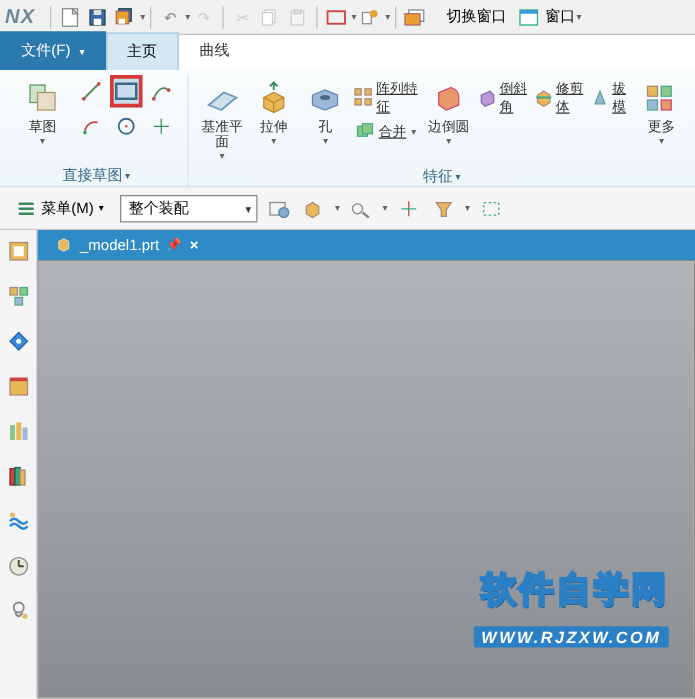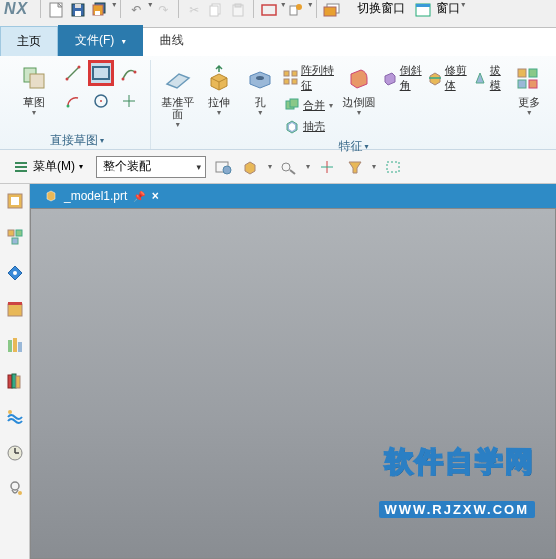--- a/index.html
+++ b/index.html
@@ -1,18 +1,18 @@
 <!DOCTYPE html>
 <html><head>
 <meta charset="utf-8">
 <style>
 * { margin: 0; padding: 0; box-sizing: border-box; font-family: "Microsoft YaHei", Arial, sans-serif; font-size: 12px; }
 body { background: #fff; width: 556px; height: 559px; overflow: hidden; }
 
-.titlebar { height: 28px; background: #f0f0f0; border-bottom: 1px solid #c0c0c0; display: flex; align-items: flex-start; padding: 0 4px; }
+.titlebar { height: 28px; background: #f0f0f0; border-bottom: 1px solid #c0c0c0; display: flex; align-items: center; padding: 0 4px; }
 .nx-logo { font-weight: bold; color: #6b8899; font-size: 16px; font-style: italic; margin-right: 8px; letter-spacing: 1px; }
 .tb-sep { width: 1px; height: 18px; background: #c0c0c0; margin: 0 4px; }
 .tb-icon { width: 20px; height: 20px; display: inline-flex; align-items: center; justify-content: center; margin: 0 1px; cursor: pointer; }
 .tb-dropdown { font-size: 8px; color: #666; margin-left: 1px; }
 
 .tabs { height: 28px; display: flex; align-items: flex-end; background: #fff; }
 .tab { padding: 6px 16px; cursor: pointer; border: 1px solid transparent; }
 .tab.file { background: #2b7aad; color: #fff; border-radius: 0; }
 .tab.active { background: #d4e8f4; border: 1px solid #a0c8e0; border-bottom: none; }
 .tab.inactive { color: #333; }
@@ -46,21 +46,21 @@
 .left-sidebar { width: 30px; background: #f4f4f4; border-right: 1px solid #c8c8c8; display: flex; flex-direction: column; align-items: center; padding-top: 6px; gap: 14px; }
 .sb-icon { width: 22px; height: 22px; display: flex; align-items: center; justify-content: center; cursor: pointer; }
 
 .canvas-area { flex: 1; display: flex; flex-direction: column; }
 .doc-tabs { height: 24px; background: #2e8bc6; display: flex; align-items: center; padding: 0 4px; }
 .doc-tab { background: #2e8bc6; color: #fff; padding: 3px 10px; display: flex; align-items: center; gap: 6px; font-size: 11px; }
 .doc-tab .close-x { cursor: pointer; font-weight: bold; }
 .canvas { flex: 1; background: linear-gradient(to bottom, #b0b4b8, #9a9ea3 60%, #898d92); position: relative; border: 1px solid #888; }
 .watermark { position: absolute; right: 20px; bottom: 40px; text-align: right; }
 .wm-main { font-size: 28px; font-weight: bold; color: #fff; -webkit-text-stroke: 2px #2b7fc4; text-shadow: 1px 1px 0 #1a5a8f; letter-spacing: 2px; }
-.wm-sub { font-size: 13px; color: #fff; background: #2b7fc4; padding: 1px 6px; letter-spacing: 2px; font-weight: bold; display: inline-block; margin-top: 20px; border-radius: 2px; }
+.wm-sub { font-size: 13px; color: #fff; background: #2b7fc4; padding: 1px 6px; letter-spacing: 2px; font-weight: bold; display: inline-block; margin-top: 10px; border-radius: 2px; font-style: italic; }
 
 svg { display: block; }
 </style>
 </head>
 <body>
 
 <div class="titlebar">
   <span class="nx-logo">NX</span>
   <span class="tb-sep"></span>
   <span class="tb-icon">
@@ -128,22 +128,22 @@
       <svg width="16" height="14">
         <rect x="1" y="1" width="14" height="12" fill="#fff" stroke="#2a7"></rect>
         <rect x="1" y="1" width="14" height="3" fill="#3a9ad8"></rect>
       </svg>
     </span>
   <span style="margin-left:2px">窗口</span>
   <span class="tb-dropdown">▾</span>
 </div>
 
 <div class="tabs">
+  <div class="tab file"><span>文件(F)</span> <span style="font-size:8px;margin-left:4px">▾</span></div>
   <div class="tab active">主页</div>
-  <div class="tab file"><span>文件(F)</span> <span style="font-size:8px;margin-left:4px">▾</span></div>
   <div class="tab inactive">曲线</div>
 </div>
 
 <div class="ribbon">
 
   <div class="ribbon-group">
     <div class="group-content">
       <div class="big-btn">
         <div class="icon-box">
             <svg width="32" height="28">
@@ -248,29 +248,20 @@
         </div>
         <div class="small-row">
           <span class="sm-icon">
               <svg width="16" height="16">
                 <rect x="2" y="4" width="8" height="8" fill="#8ac888" stroke="#4a8"></rect>
                 <rect x="6" y="2" width="8" height="8" fill="#8ac888" stroke="#4a8"></rect>
               </svg>
             </span>
           <span class="sm-lbl">合并</span>
           <span style="font-size:8px;color:#666;margin-left:2px">▾</span>
-        </div>
-        <div class="small-row">
-          <span class="sm-icon">
-              <svg width="16" height="16">
-                <path d="M3 6 L8 3 L13 6 L13 12 L8 15 L3 12 Z" fill="#9ab8d8" stroke="#5a8"></path>
-                <path d="M5 7 L8 5 L11 7 L11 11 L8 13 L5 11 Z" fill="#fff"></path>
-              </svg>
-            </span>
-          <span class="sm-lbl">抽壳</span>
         </div>
       </div>
       <div class="big-btn">
         <div class="icon-box">
             <svg width="28" height="28">
               <path d="M6 10 L16 6 Q22 8 22 14 L22 20 L12 24 L6 20 Z" fill="#e89868" stroke="#c47"></path>
             </svg>
           </div>
         <div class="lbl">边倒圆</div>
         <div style="font-size:8px;color:#666">▾</div>

